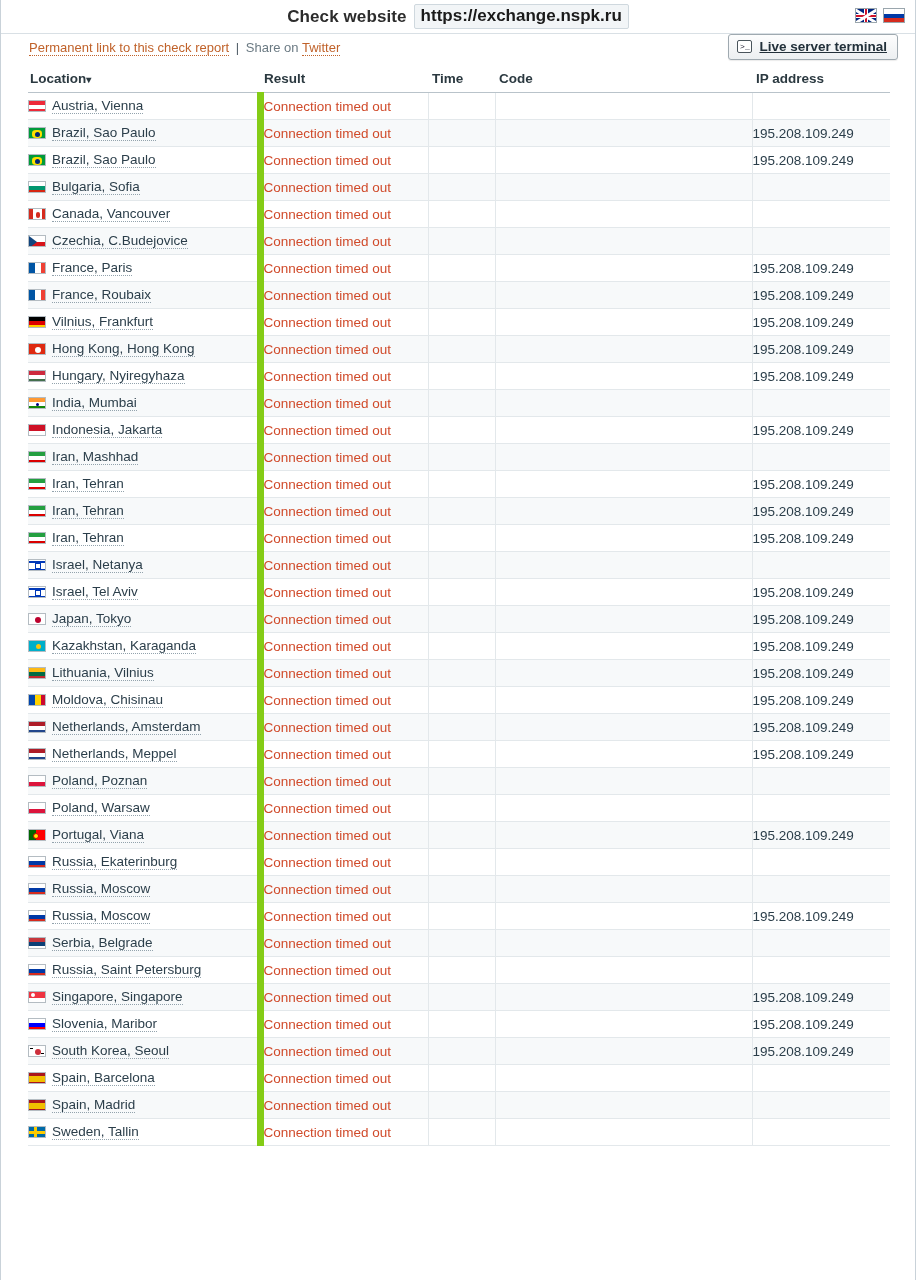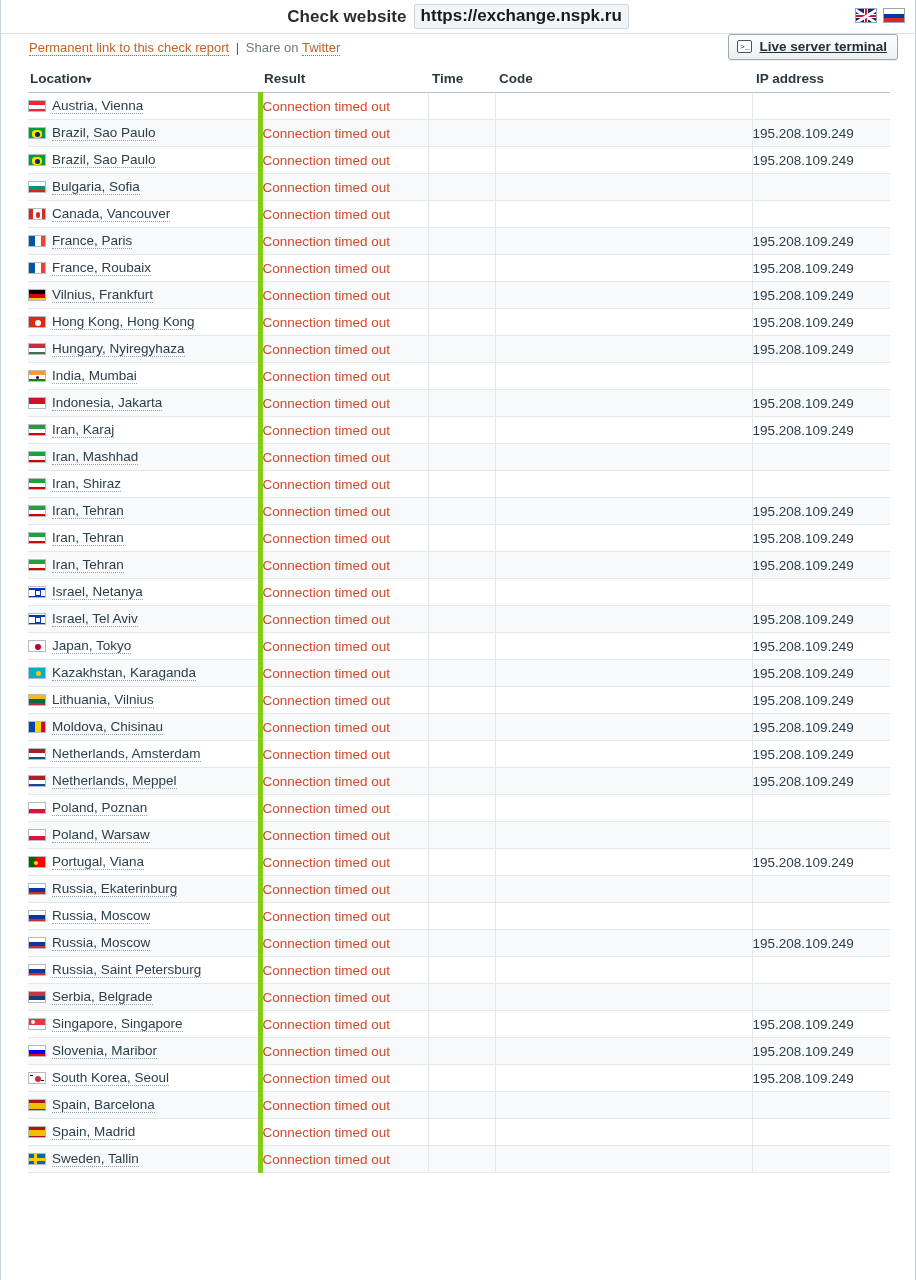--- a/index.html
+++ b/index.html
@@ -143,21 +143,21 @@
 
   table.results td {
     padding: 0;
     height: 27px;
     border-bottom: 1px solid #e3e8eb;
     vertical-align: middle;
   }
   table.results tbody tr:nth-child(even) { background: #f7f9fa; }
   td.loc {
     padding-left: 2px;
-    border-right: 5px solid #84cc16;
+    border-right: 7px solid #84cc16;
   }
   td.loc .locwrap { display: flex; align-items: center; }
   td.loc .lname {
     color: #2b3e4a;
     border-bottom: 1px dotted #93a3ad;
     line-height: 15px;
   }
   td.res {
     color: #d04a2a;
     padding-left: 4px;
@@ -293,20 +293,36 @@
      </td>
      <td class="res">Connection timed out</td>
      <td class="time"></td>
      <td class="code"></td>
      <td class="ip"></td>
         </tr>
         <tr>
           <td class="loc">
        <span class="locwrap">
          <span class="tflag">
+                <span class="stripe" style="top:0px;height:6px;background:#ffffff;"></span>
+                <span class="stripe" style="top:6px;height:6px;background:#d7141a;"></span>
+                <span style="position:absolute;left:0;top:0;width:0;height:0;border-top:6px solid transparent;border-bottom:6px solid transparent;border-left:8px solid #11457e;"></span>
+              </span>
+         <span class="lname">Czechia, C.Budejovice</span>
+       </span>
+     </td>
+     <td class="res">Connection timed out</td>
+     <td class="time"></td>
+     <td class="code"></td>
+     <td class="ip"></td>
+        </tr>
+        <tr>
+          <td class="loc">
+       <span class="locwrap">
+         <span class="tflag">
                 <span class="vstripe" style="left:0px;width:6px;background:#0055a4;"></span>
                 <span class="vstripe" style="left:6px;width:6px;background:#ffffff;"></span>
                 <span class="vstripe" style="left:12px;width:6px;background:#ef4135;"></span>
               </span>
          <span class="lname">France, Paris</span>
        </span>
      </td>
      <td class="res">Connection timed out</td>
      <td class="time"></td>
      <td class="code"></td>
@@ -408,53 +424,21 @@
      <td class="ip">195.208.109.249</td>
         </tr>
         <tr>
           <td class="loc">
        <span class="locwrap">
          <span class="tflag">
                 <span class="stripe" style="top:0px;height:4px;background:#239f40;"></span>
                 <span class="stripe" style="top:4px;height:4px;background:#ffffff;"></span>
                 <span class="stripe" style="top:8px;height:4px;background:#da0000;"></span>
               </span>
-         <span class="lname">Iran, Karaj</span>
-       </span>
-     </td>
-     <td class="res">Connection timed out</td>
-     <td class="time"></td>
-     <td class="code"></td>
-     <td class="ip">195.208.109.249</td>
-        </tr>
-        <tr>
-          <td class="loc">
-       <span class="locwrap">
-         <span class="tflag">
-                <span class="stripe" style="top:0px;height:4px;background:#239f40;"></span>
-                <span class="stripe" style="top:4px;height:4px;background:#ffffff;"></span>
-                <span class="stripe" style="top:8px;height:4px;background:#da0000;"></span>
-              </span>
          <span class="lname">Iran, Mashhad</span>
-       </span>
-     </td>
-     <td class="res">Connection timed out</td>
-     <td class="time"></td>
-     <td class="code"></td>
-     <td class="ip"></td>
-        </tr>
-        <tr>
-          <td class="loc">
-       <span class="locwrap">
-         <span class="tflag">
-                <span class="stripe" style="top:0px;height:4px;background:#239f40;"></span>
-                <span class="stripe" style="top:4px;height:4px;background:#ffffff;"></span>
-                <span class="stripe" style="top:8px;height:4px;background:#da0000;"></span>
-              </span>
-         <span class="lname">Iran, Shiraz</span>
        </span>
      </td>
      <td class="res">Connection timed out</td>
      <td class="time"></td>
      <td class="code"></td>
      <td class="ip"></td>
         </tr>
         <tr>
           <td class="loc">
        <span class="locwrap">
@@ -722,41 +706,41 @@
      </td>
      <td class="res">Connection timed out</td>
      <td class="time"></td>
      <td class="code"></td>
      <td class="ip">195.208.109.249</td>
         </tr>
         <tr>
           <td class="loc">
        <span class="locwrap">
          <span class="tflag">
+                <span class="stripe" style="top:0px;height:4px;background:#c6363c;"></span>
+                <span class="stripe" style="top:4px;height:4px;background:#0c4076;"></span>
+                <span class="stripe" style="top:8px;height:4px;background:#ffffff;"></span>
+              </span>
+         <span class="lname">Serbia, Belgrade</span>
+       </span>
+     </td>
+     <td class="res">Connection timed out</td>
+     <td class="time"></td>
+     <td class="code"></td>
+     <td class="ip"></td>
+        </tr>
+        <tr>
+          <td class="loc">
+       <span class="locwrap">
+         <span class="tflag">
                 <span class="stripe" style="top:0px;height:4px;background:#ffffff;"></span>
                 <span class="stripe" style="top:4px;height:4px;background:#0039a6;"></span>
                 <span class="stripe" style="top:8px;height:4px;background:#d52b1e;"></span>
               </span>
          <span class="lname">Russia, Saint Petersburg</span>
-       </span>
-     </td>
-     <td class="res">Connection timed out</td>
-     <td class="time"></td>
-     <td class="code"></td>
-     <td class="ip"></td>
-        </tr>
-        <tr>
-          <td class="loc">
-       <span class="locwrap">
-         <span class="tflag">
-                <span class="stripe" style="top:0px;height:4px;background:#c6363c;"></span>
-                <span class="stripe" style="top:4px;height:4px;background:#0c4076;"></span>
-                <span class="stripe" style="top:8px;height:4px;background:#ffffff;"></span>
-              </span>
-         <span class="lname">Serbia, Belgrade</span>
        </span>
      </td>
      <td class="res">Connection timed out</td>
      <td class="time"></td>
      <td class="code"></td>
      <td class="ip"></td>
         </tr>
         <tr>
           <td class="loc">
        <span class="locwrap">

